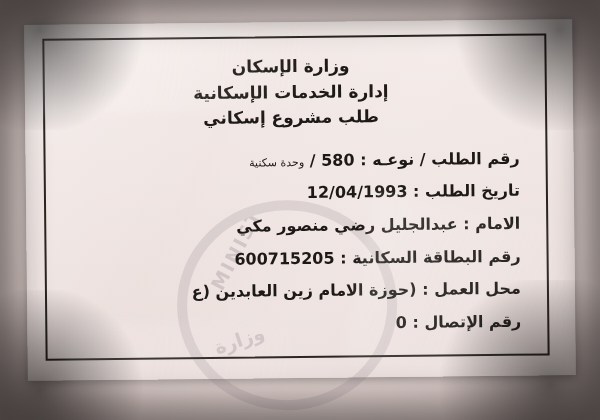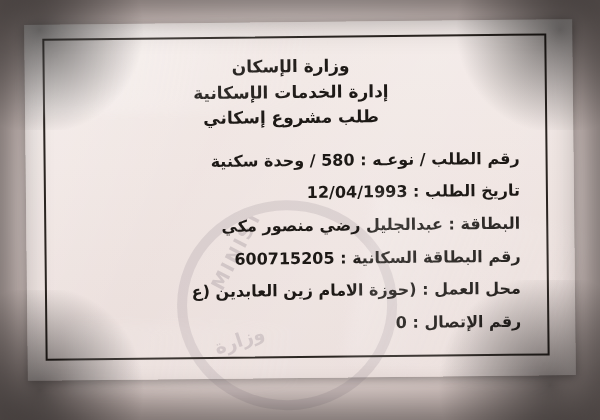--- a/index.html
+++ b/index.html
@@ -103,22 +103,22 @@
   .field-row {
     font-size: 16px;
     font-weight: bold;
     line-height: 1.42;
     padding: 5px 0;
     white-space: nowrap;
   }
   .field-label { }
   .field-value { font-weight: bold; }
   .sub-note {
-    font-size: 16px;
-    font-weight: bold;
+    font-size: 11px;
+    font-weight: normal;
   }
 
   
   .glare {
     position: absolute;
     pointer-events: none;
     background: linear-gradient(100deg, rgba(255,255,255,0.45), rgba(255,255,255,0));
     filter: blur(6px);
   }
   #glare-1 { left: 0px;   top: 0px;   width: 300px; height: 90px; opacity: .5; }
@@ -163,21 +163,21 @@
           <span class="field-value">580  /</span>
           <span class="sub-note">وحدة سكنية</span>
         </div>
 
         <div class="field-row">
           <span class="field-label">تاريخ الطلب :</span>
           <span class="field-value">12/04/1993</span>
         </div>
 
         <div class="field-row">
-          <span class="field-label">البطاقة :</span>
+          <span class="field-label">الامام :</span>
           <span class="field-value">عبدالجليل رضي منصور مكي</span>
         </div>
 
         <div class="field-row">
           <span class="field-label">رقم البطاقة السكانية :</span>
           <span class="field-value">600715205</span>
         </div>
 
         <div class="field-row">
           <span class="field-label">محل العمل :</span>

